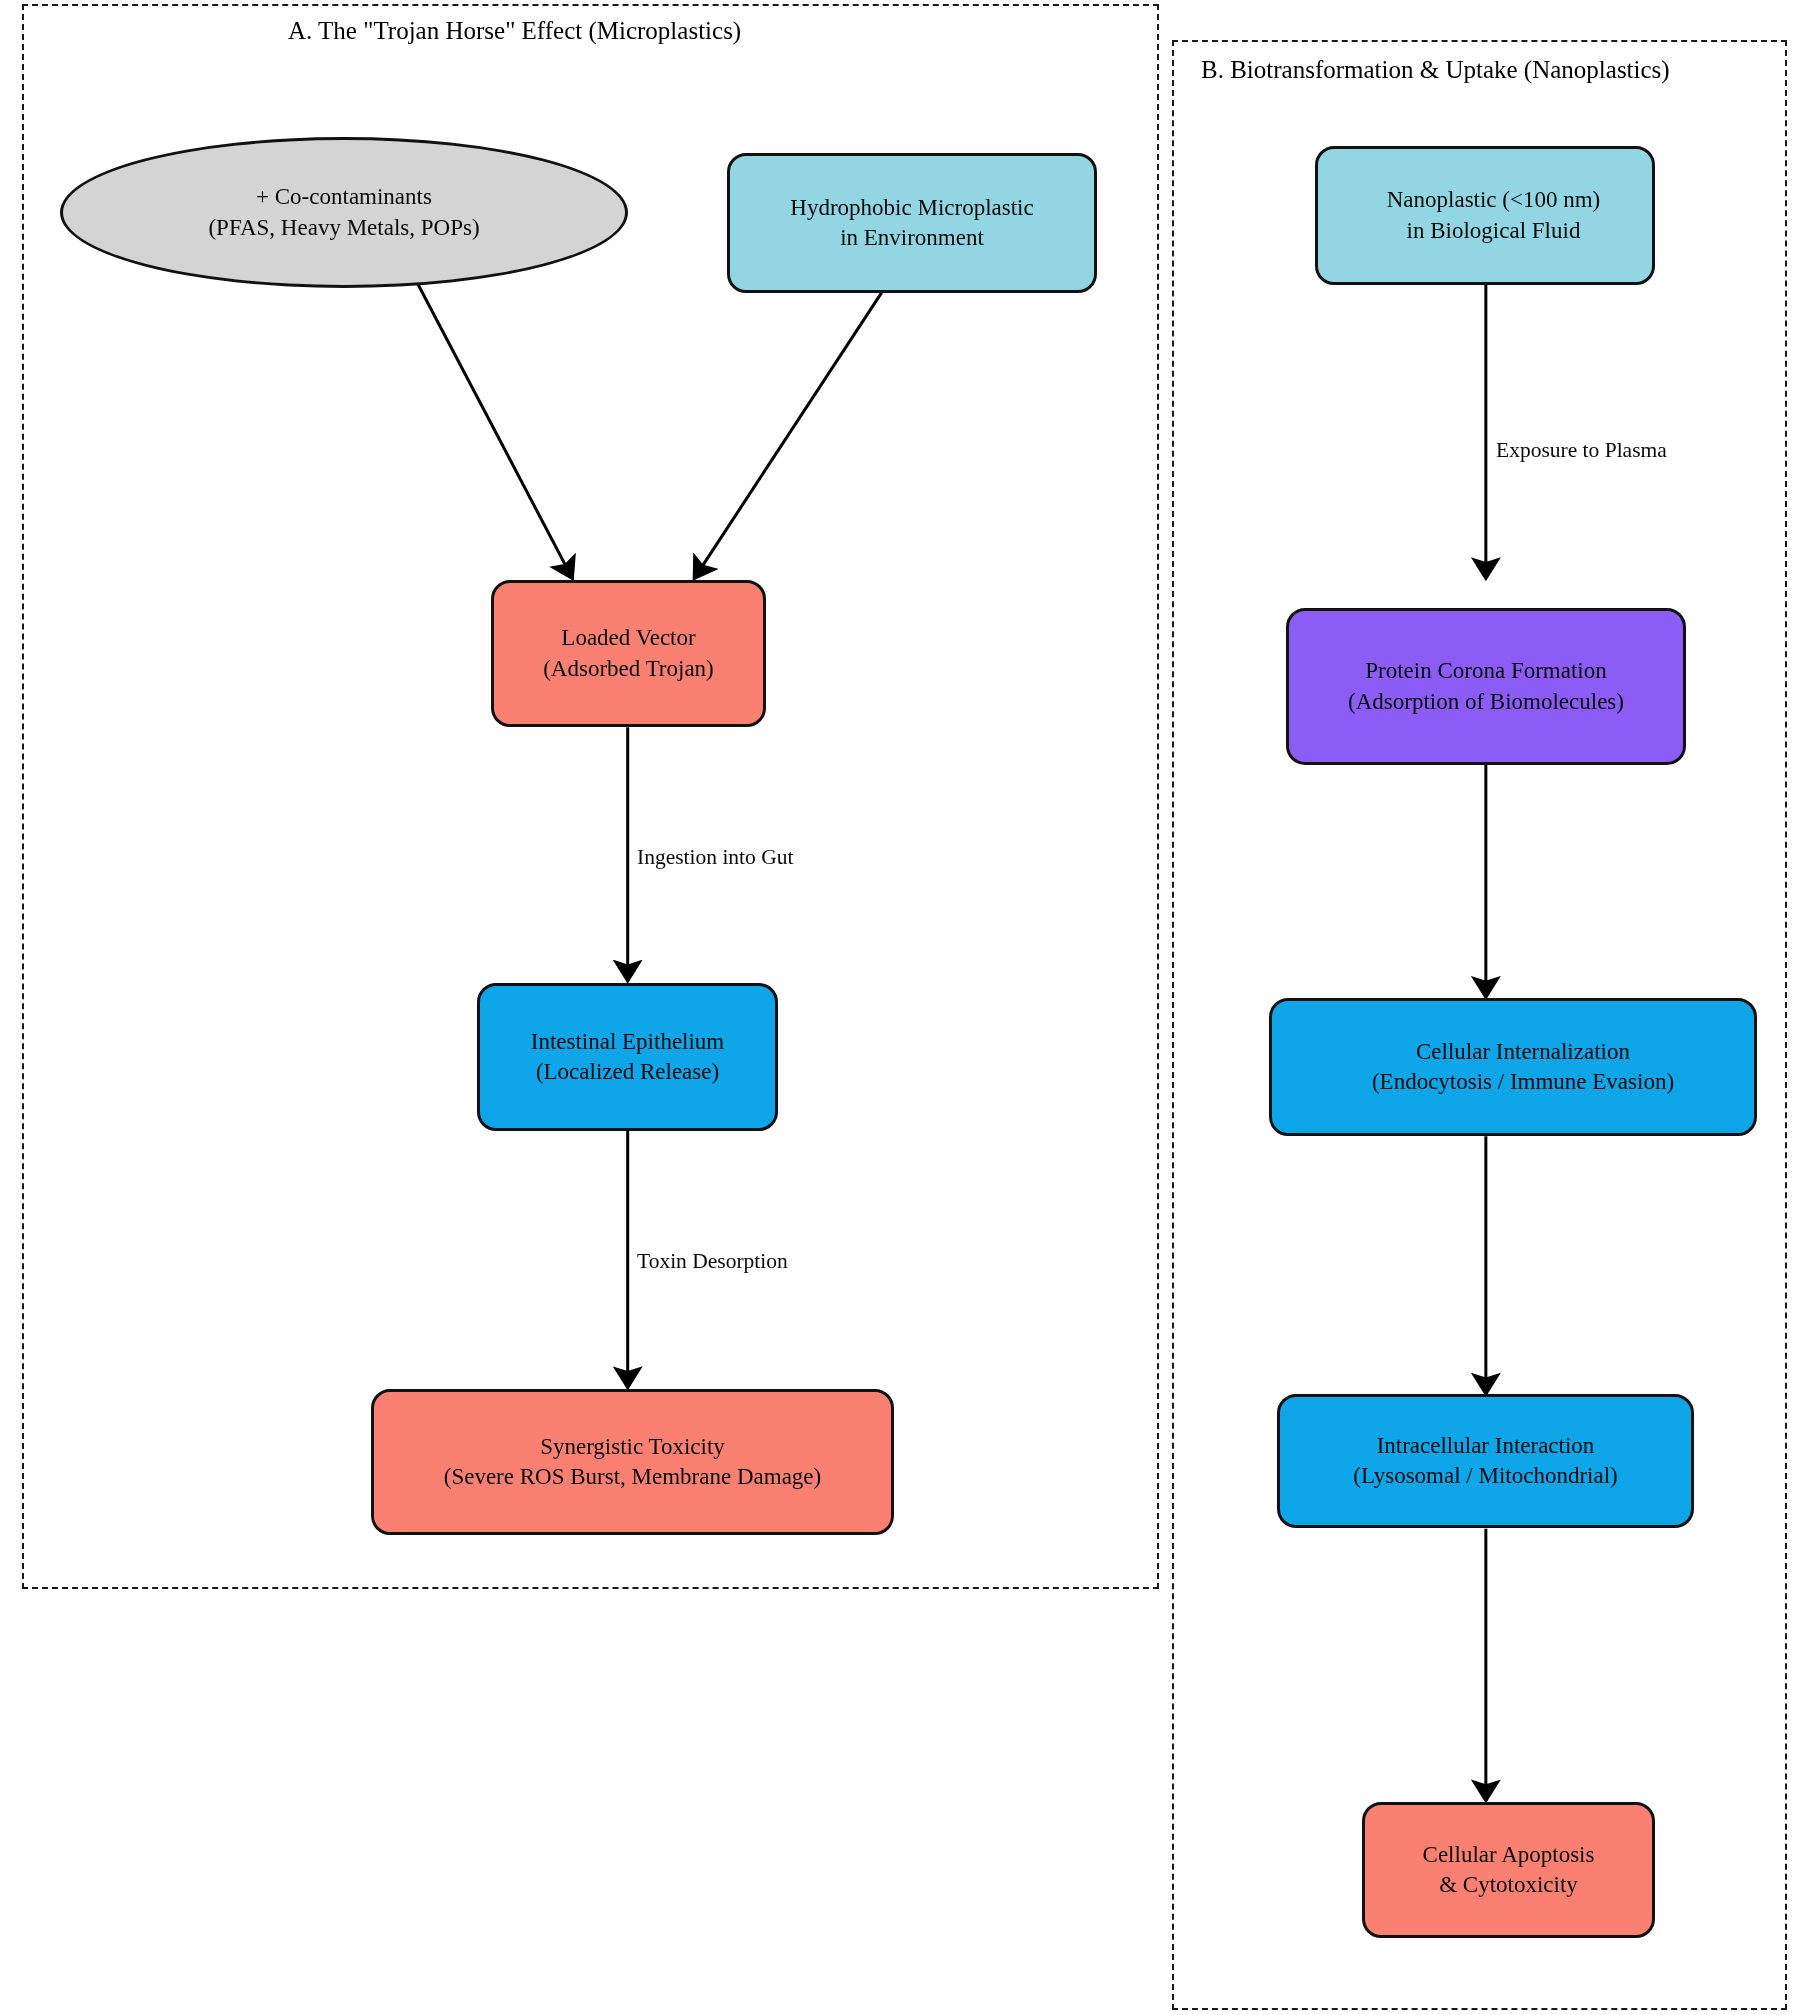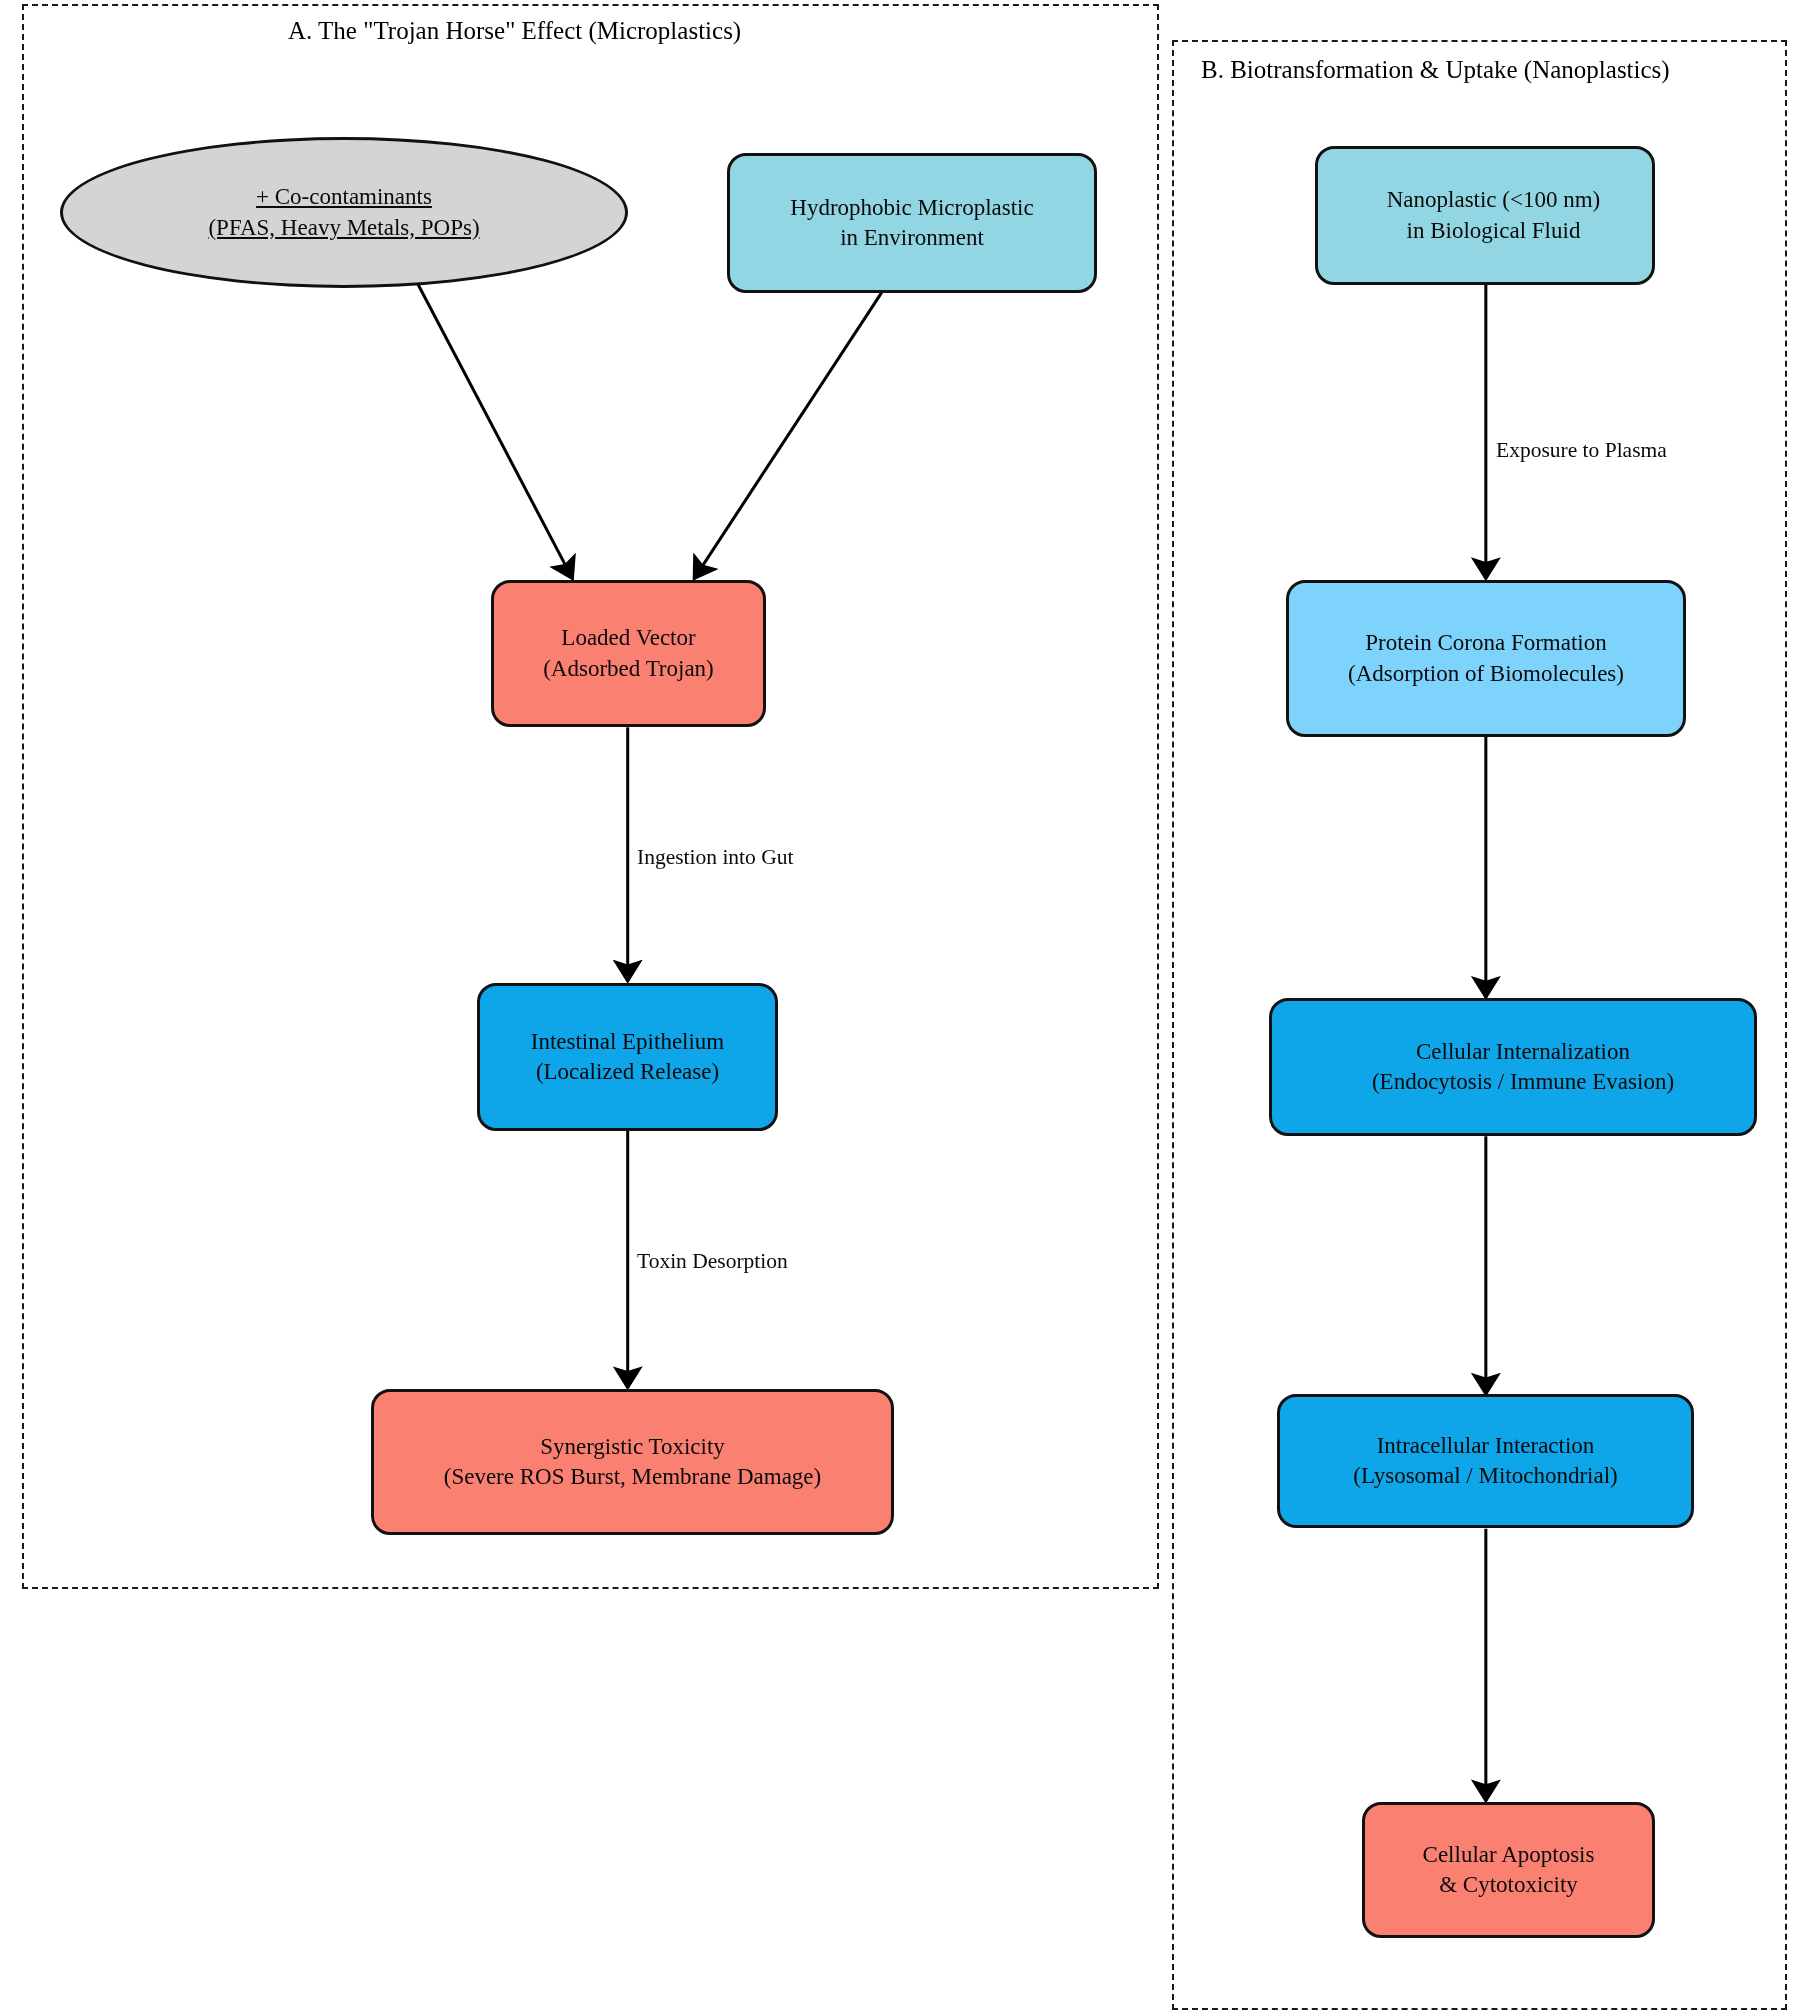--- a/index.html
+++ b/index.html
@@ -65,21 +65,21 @@
     color: #0a0a0a;
     z-index: 4;
   }
   .node .ln { display: block; white-space: nowrap; }
   .rounded { border-radius: 19px; }
   .ellipse { border-radius: 50%; }
 
   .fill-cyan  { background: #92d6e3; }
   .fill-gray  { background: #d4d4d4; }
   .fill-red   { background: #fa8072; }
-  .fill-pink  { background: #7dd3fc; }
+  .fill-pink  { background: #8b5cf6; margin-top: 28px; }
   .fill-white { background: #0ea5e9; }
 
   .edge-label {
     position: absolute;
     font-size: 21.5px;
     line-height: 1.1;
     white-space: nowrap;
     color: #0a0a0a;
     z-index: 5;
   }
@@ -121,21 +121,21 @@
 
     <line x1="3452" y1="660" x2="3452" y2="1345" stroke="#000000" stroke-width="7" marker-end="url(#arrowhead)"></line>
 
     <line x1="3452" y1="1712" x2="3452" y2="2318" stroke="#000000" stroke-width="7" marker-end="url(#arrowhead)"></line>
 
     <line x1="3452" y1="2640" x2="3452" y2="3240" stroke="#000000" stroke-width="7" marker-end="url(#arrowhead)"></line>
 
     <line x1="3452" y1="3552" x2="3452" y2="4185" stroke="#000000" stroke-width="7" marker-end="url(#arrowhead)"></line>
   </svg>
 
-  <div class="node ellipse fill-gray" style="left:60px; top:137px; width:568px; height:151px;text-decoration:underline;">
+  <div class="node ellipse fill-gray" style="left:60px; top:137px; width:568px; height:151px;">
     <span class="ln">+ Co-contaminants</span>
     <span class="ln">(PFAS, Heavy Metals, POPs)</span>
   </div>
 
   <div class="node rounded fill-cyan" style="left:727px; top:153px; width:370px; height:140px;">
     <span class="ln">Hydrophobic Microplastic</span>
     <span class="ln">in Environment</span>
   </div>
 
   <div class="node rounded fill-red" style="left:491px; top:580px; width:275px; height:147px;">

